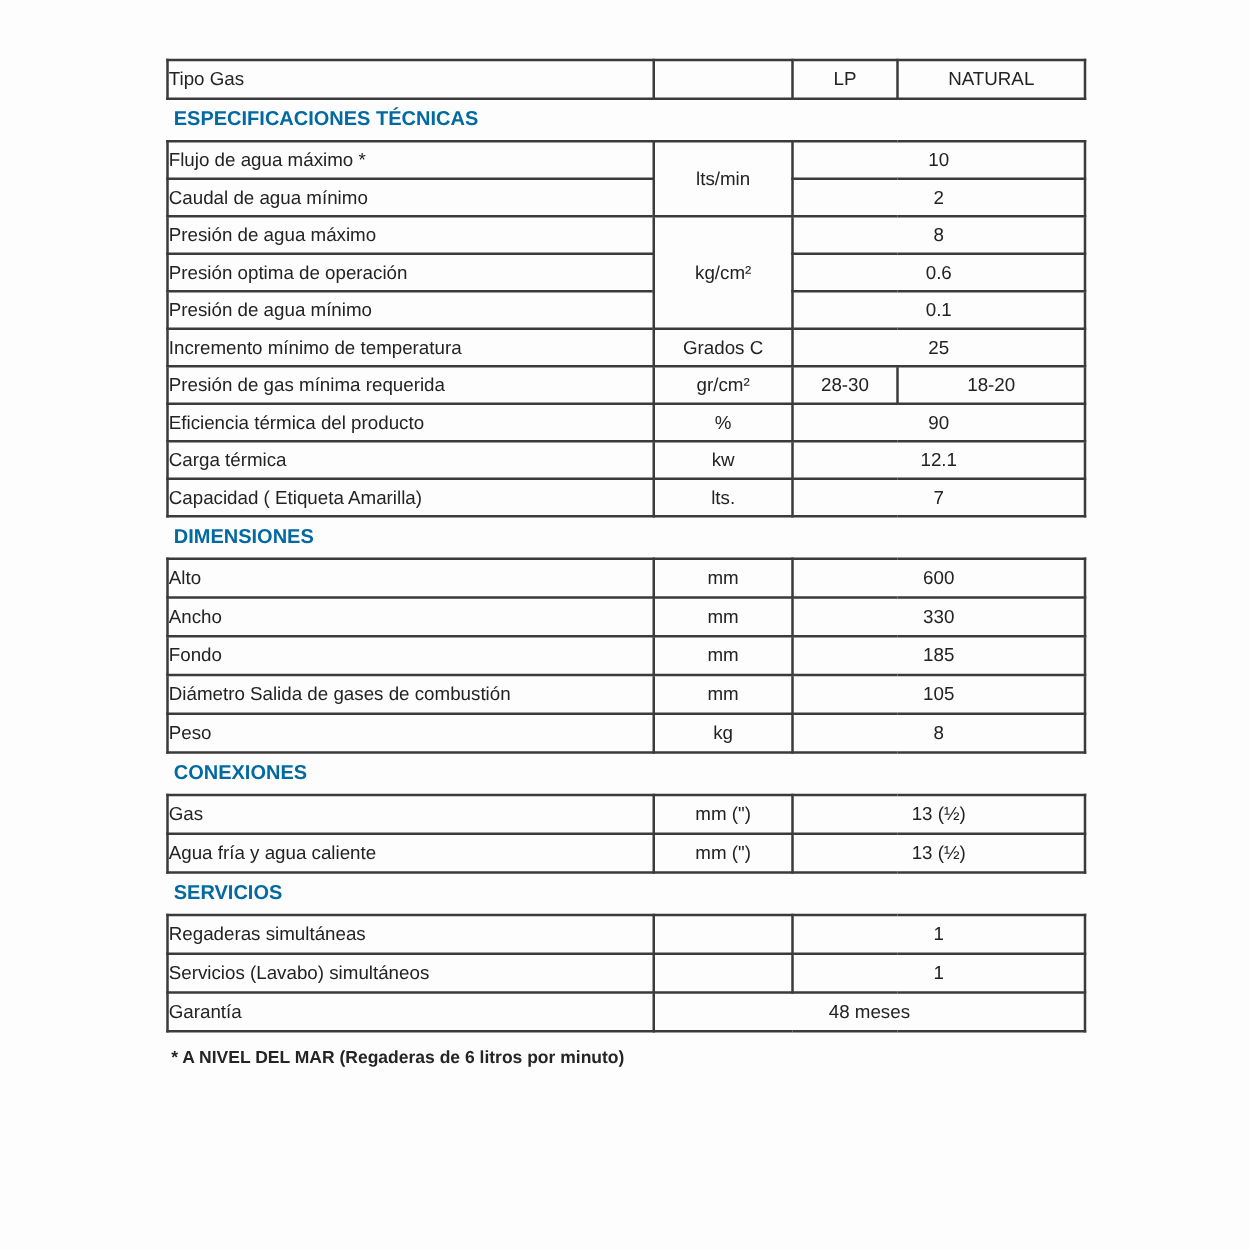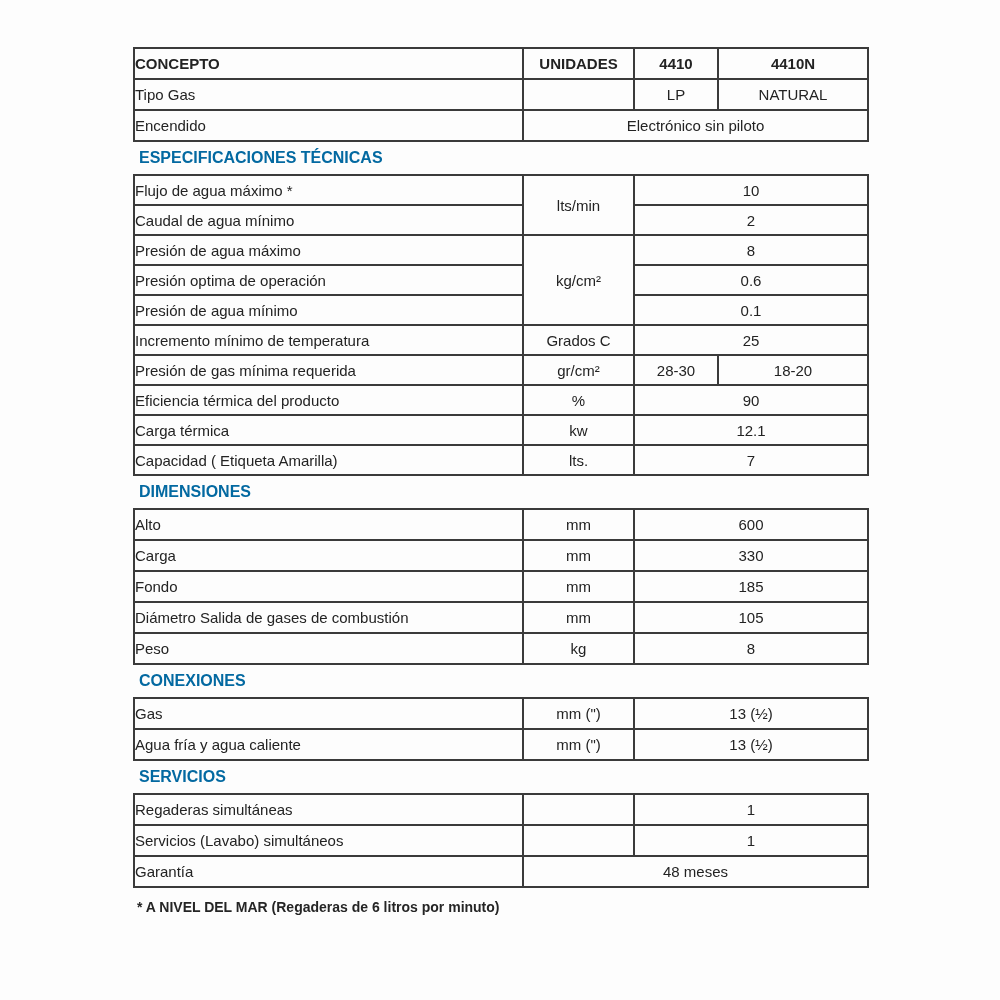--- a/index.html
+++ b/index.html
@@ -54,36 +54,26 @@
   <div class="content">
 
     <table class="tbl t1">
       <colgroup>
           <col style="width:389px">
           <col style="width:111px">
           <col style="width:84px">
           <col style="width:150px">
         </colgroup>
       <tbody>
-          <tr>
-        <td class="c1 bold">CONCEPTO</td>
-        <td class="ctr bold">UNIDADES</td>
-        <td class="ctr bold">4410</td>
-        <td class="ctr bold">4410N</td>
-      </tr>
       <tr>
         <td class="c1">Tipo Gas</td>
         <td class="ctr"></td>
         <td class="ctr">LP</td>
         <td class="ctr">NATURAL</td>
       </tr>
-      <tr>
-        <td class="c1">Encendido</td>
-        <td class="ctr" colspan="3">Electrónico sin piloto</td>
-      </tr>
     </tbody>
       </table>
 
     <div class="section-title">ESPECIFICACIONES TÉCNICAS</div>
     <table class="tbl t2">
       <colgroup>
           <col style="width:389px">
           <col style="width:111px">
           <col style="width:84px">
           <col style="width:150px">
@@ -148,21 +138,21 @@
           <col style="width:84px">
           <col style="width:150px">
         </colgroup>
       <tbody>
           <tr>
         <td class="c1">Alto</td>
         <td class="ctr">mm</td>
         <td class="ctr" colspan="2">600</td>
       </tr>
       <tr>
-        <td class="c1">Carga</td>
+        <td class="c1">Ancho</td>
         <td class="ctr">mm</td>
         <td class="ctr" colspan="2">330</td>
       </tr>
       <tr>
         <td class="c1">Fondo</td>
         <td class="ctr">mm</td>
         <td class="ctr" colspan="2">185</td>
       </tr>
       <tr>
         <td class="c1">Diámetro Salida de gases de combustión</td>

